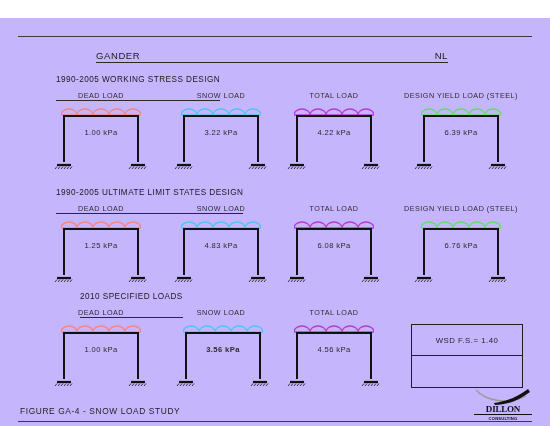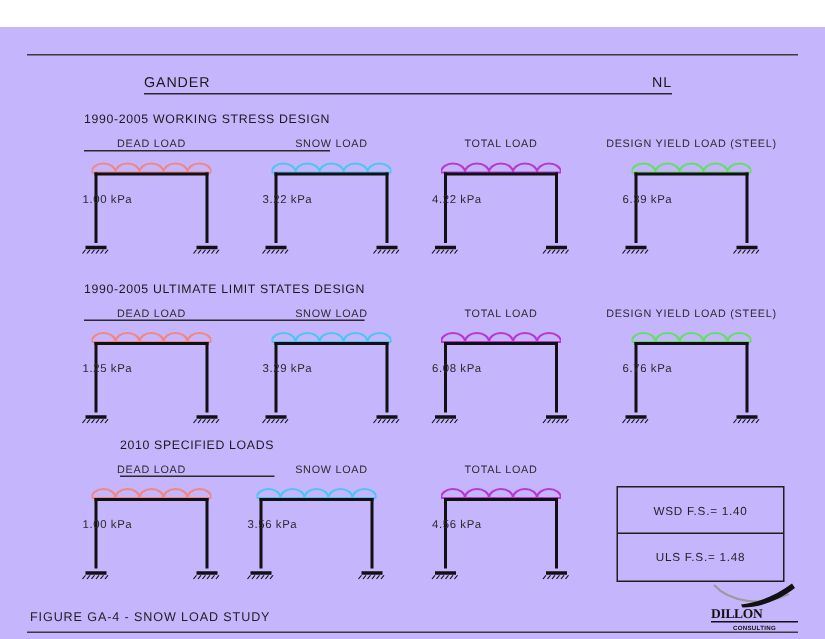--- a/index.html
+++ b/index.html
@@ -119,21 +119,21 @@
     height: 9px;
     top: 57px;
   }
   .frame .support.left  { left: -1px; }
   .frame .support.right { left: 73px; }
 
   .frame .value {
     position: absolute;
     left: 0; top: 24px;
     width: 92px;
-    text-align: left;
+    text-align: center;
     font-size: 7.6px;
     letter-spacing: .4px;
     color: #2b2b2b;
   }
 
   
   .fs-box {
     position: absolute;
     left: 411px; top: 306px;
     width: 112px;
@@ -167,20 +167,21 @@
     position: absolute;
     left: 474px; top: 370px;
     width: 58px;
     height: 32px;
   }
   .logo svg { display: block; }
   .logo-word {
     position: absolute;
     left: 0; top: 17px;
     width: 58px;
+    text-align: center;
     font-size: 9px;
     font-weight: bold;
     letter-spacing: -.2px;
     color: #111;
     font-family: "Liberation Serif", serif;
     line-height: 9px;
   }
   .logo-sub {
     position: absolute;
     left: 0; top: 26px;
@@ -326,21 +327,21 @@
     <div class="col-left"></div>
     <div class="col-right"></div>
     <svg class="support left" viewBox="0 0 20 9">
       <path d="M3,4 L17,4" stroke="#111" stroke-width="2.2"></path>
       <path d="M3,5.5 L1,8 M6,5.5 L4,8 M9,5.5 L7,8 M12,5.5 L10,8 M15,5.5 L13,8 M18,5.5 L16,8" stroke="#111" stroke-width=".8"></path>
     </svg>
     <svg class="support right" viewBox="0 0 20 9">
       <path d="M3,4 L17,4" stroke="#111" stroke-width="2.2"></path>
       <path d="M3,5.5 L1,8 M6,5.5 L4,8 M9,5.5 L7,8 M12,5.5 L10,8 M15,5.5 L13,8 M18,5.5 L16,8" stroke="#111" stroke-width=".8"></path>
     </svg>
-    <div class="value">3.29 kPa</div>
+    <div class="value">4.83 kPa</div>
   </div>
 
   <div class="frame" style="left:288px; top:199px;">
     <svg class="load-svg" viewBox="0 0 80 12" preserveAspectRatio="none">
       <path d="M0,11 L80,11" stroke="#b838d6" stroke-width="1.3" fill="none"></path>
       <path d="M0,11 A8,6 0 0 1 16,11 A8,6 0 0 1 32,11 A8,6 0 0 1 48,11 A8,6 0 0 1 64,11 A8,6 0 0 1 80,11" stroke="#b838d6" stroke-width="1.3" fill="none"></path>
     </svg>
     <div class="beam"></div>
     <div class="col-left"></div>
     <div class="col-right"></div>
@@ -392,21 +393,21 @@
       <path d="M3,4 L17,4" stroke="#111" stroke-width="2.2"></path>
       <path d="M3,5.5 L1,8 M6,5.5 L4,8 M9,5.5 L7,8 M12,5.5 L10,8 M15,5.5 L13,8 M18,5.5 L16,8" stroke="#111" stroke-width=".8"></path>
     </svg>
     <svg class="support right" viewBox="0 0 20 9">
       <path d="M3,4 L17,4" stroke="#111" stroke-width="2.2"></path>
       <path d="M3,5.5 L1,8 M6,5.5 L4,8 M9,5.5 L7,8 M12,5.5 L10,8 M15,5.5 L13,8 M18,5.5 L16,8" stroke="#111" stroke-width=".8"></path>
     </svg>
     <div class="value">1.00 kPa</div>
   </div>
 
-  <div class="frame" style="left:165px; top:303px;">
+  <div class="frame" style="left:177px; top:303px;font-weight:bold;">
     <svg class="load-svg" viewBox="0 0 80 12" preserveAspectRatio="none">
       <path d="M0,11 L80,11" stroke="#4cc6f0" stroke-width="1.3" fill="none"></path>
       <path d="M0,11 A8,6 0 0 1 16,11 A8,6 0 0 1 32,11 A8,6 0 0 1 48,11 A8,6 0 0 1 64,11 A8,6 0 0 1 80,11" stroke="#4cc6f0" stroke-width="1.3" fill="none"></path>
     </svg>
     <div class="beam"></div>
     <div class="col-left"></div>
     <div class="col-right"></div>
     <svg class="support left" viewBox="0 0 20 9">
       <path d="M3,4 L17,4" stroke="#111" stroke-width="2.2"></path>
       <path d="M3,5.5 L1,8 M6,5.5 L4,8 M9,5.5 L7,8 M12,5.5 L10,8 M15,5.5 L13,8 M18,5.5 L16,8" stroke="#111" stroke-width=".8"></path>
@@ -432,21 +433,20 @@
     </svg>
     <svg class="support right" viewBox="0 0 20 9">
       <path d="M3,4 L17,4" stroke="#111" stroke-width="2.2"></path>
       <path d="M3,5.5 L1,8 M6,5.5 L4,8 M9,5.5 L7,8 M12,5.5 L10,8 M15,5.5 L13,8 M18,5.5 L16,8" stroke="#111" stroke-width=".8"></path>
     </svg>
     <div class="value">4.56 kPa</div>
   </div>
 
   <div class="fs-box">
     <div class="fs-row top">WSD F.S.= 1.40</div>
-    <div class="fs-row">ULS F.S.= 1.48</div>
   </div>
 
   <div class="rule-bottom"></div>
 
   <div class="figure-title">FIGURE GA-4 - SNOW LOAD STUDY</div>
 
   <div class="logo">
     <svg width="58" height="20" viewBox="0 0 58 20">
       <path d="M2,2 C12,13 34,17 52,8" stroke="#9a9a9a" stroke-width="1.3" fill="none"></path>
       <path d="M20,15 C30,14 42,10 54,1 L56,4 C44,13 32,17 21,17 Z" fill="#111111"></path>

